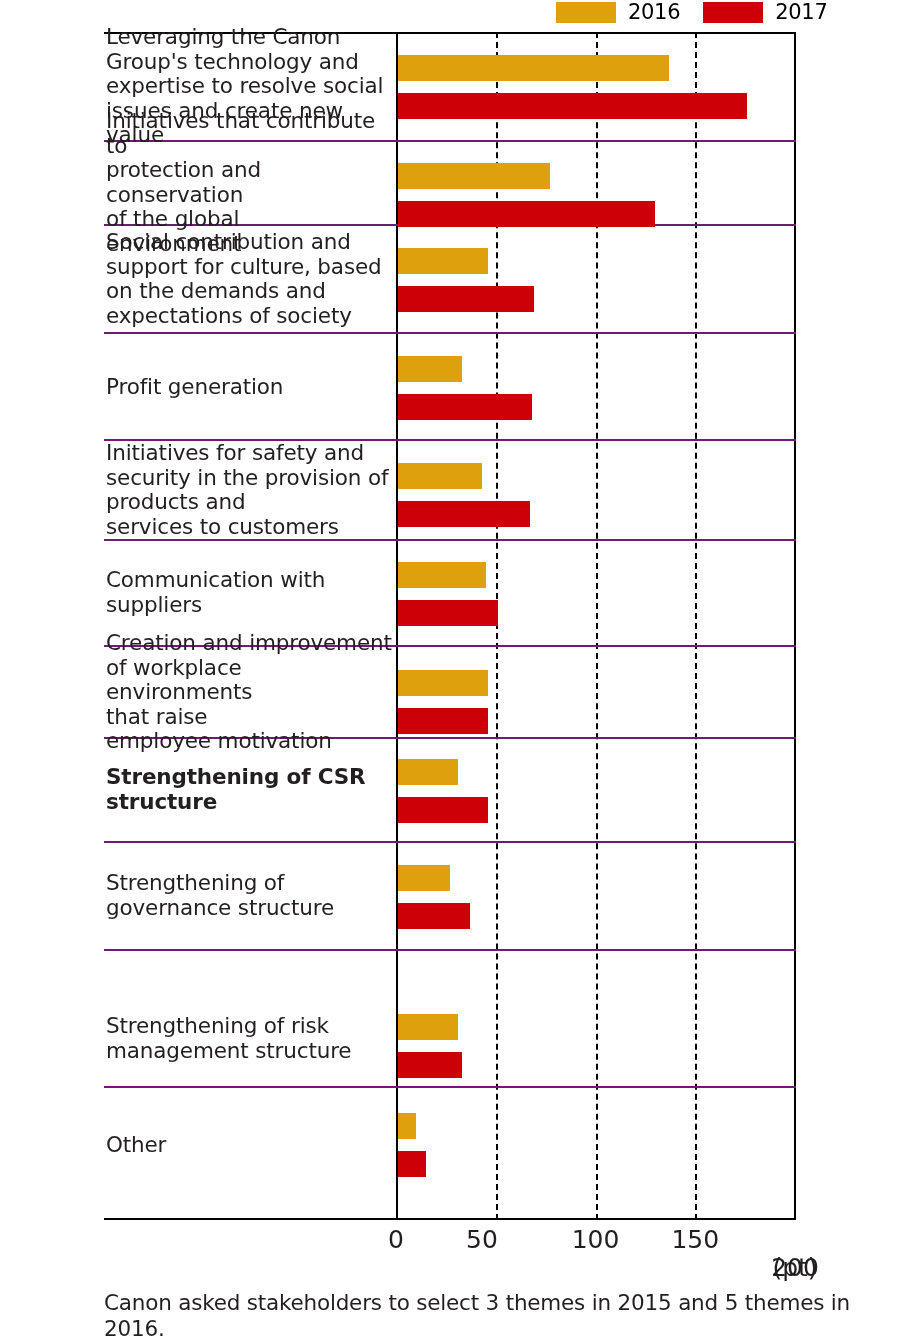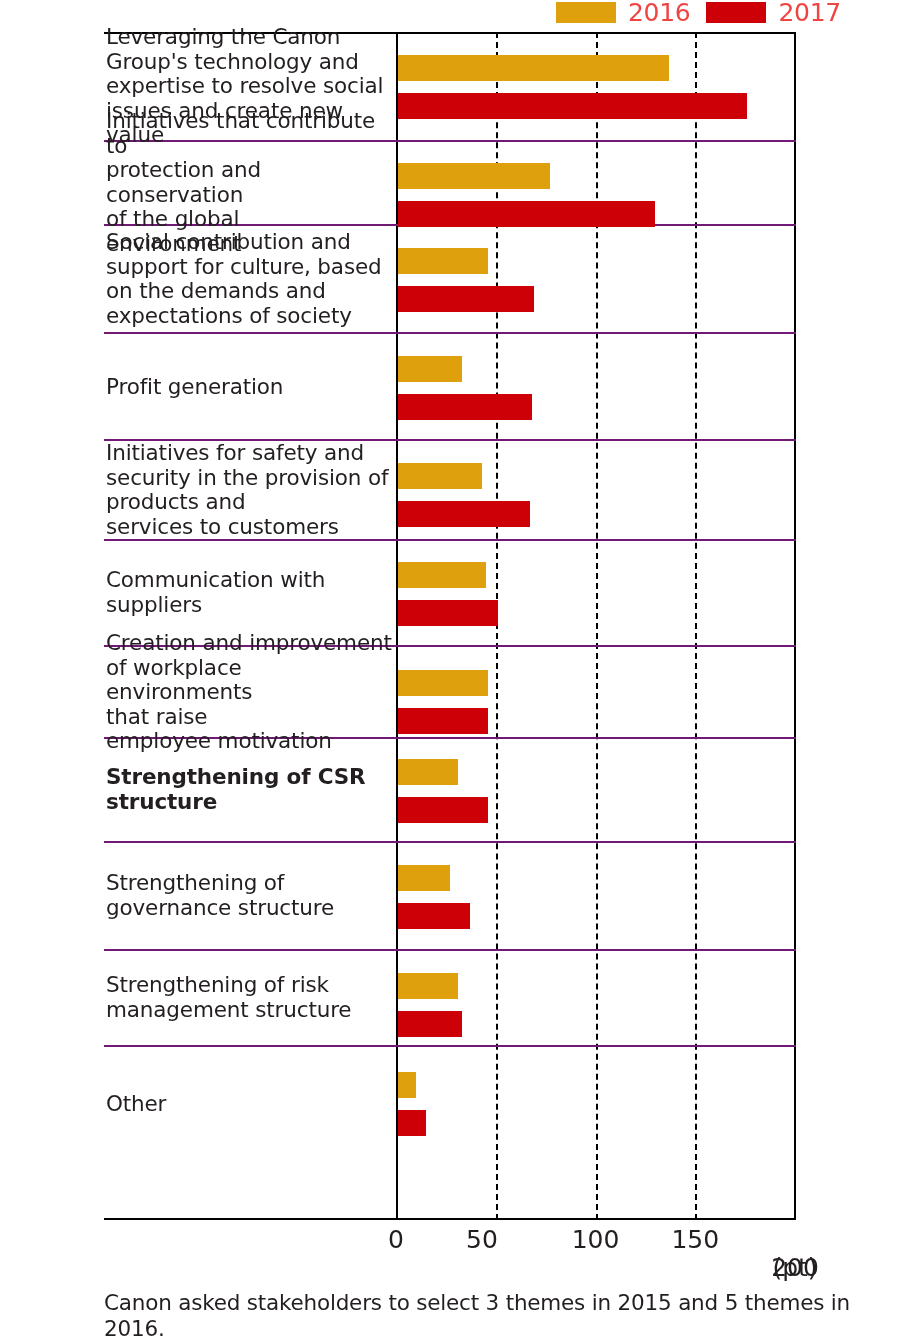--- a/index.html
+++ b/index.html
@@ -36,26 +36,26 @@
   .legend-item {
     display: flex;
     align-items: center;
   }
   .legend-swatch {
     width: 60px;
     height: 21px;
     display: block;
   }
   .legend-label {
-    font-size: 25px;
+    font-size: 21px;
     line-height: 25px;
     padding-left: 12px;
-    padding-right: 16px;
+    padding-right: 23px;
     letter-spacing: -0.3px;
-    color: #ef4444;
+    color: #000000;
   }
 
   
   .plot-frame {
     position: absolute;
     left: 104px;
     top: 32px;
     width: 692px;
     height: 1188px;
     border-top: 2px solid #000;
@@ -273,21 +273,21 @@
         </div>
       </div>
       <div class="row" style="height: 108px;">
         <div class="row-label">Strengthening of
 governance structure</div>
         <div class="bars">
           <div class="bar b2016" style="width: 51.87px; top: 22px;"></div>
           <div class="bar b2017" style="width: 71.82px; top: 60px;"></div>
         </div>
       </div>
-      <div class="row" style="height: 96px;">
+      <div class="row" style="height: 96px; margin-top: 41px;">
         <div class="row-label">Strengthening of risk
 management structure</div>
         <div class="bars">
           <div class="bar b2016" style="width: 59.85px; top: 22px;"></div>
           <div class="bar b2017" style="width: 63.84px; top: 60px;"></div>
         </div>
       </div>
       <div class="row" style="height: 113px;">
         <div class="row-label">Other</div>
         <div class="bars">

